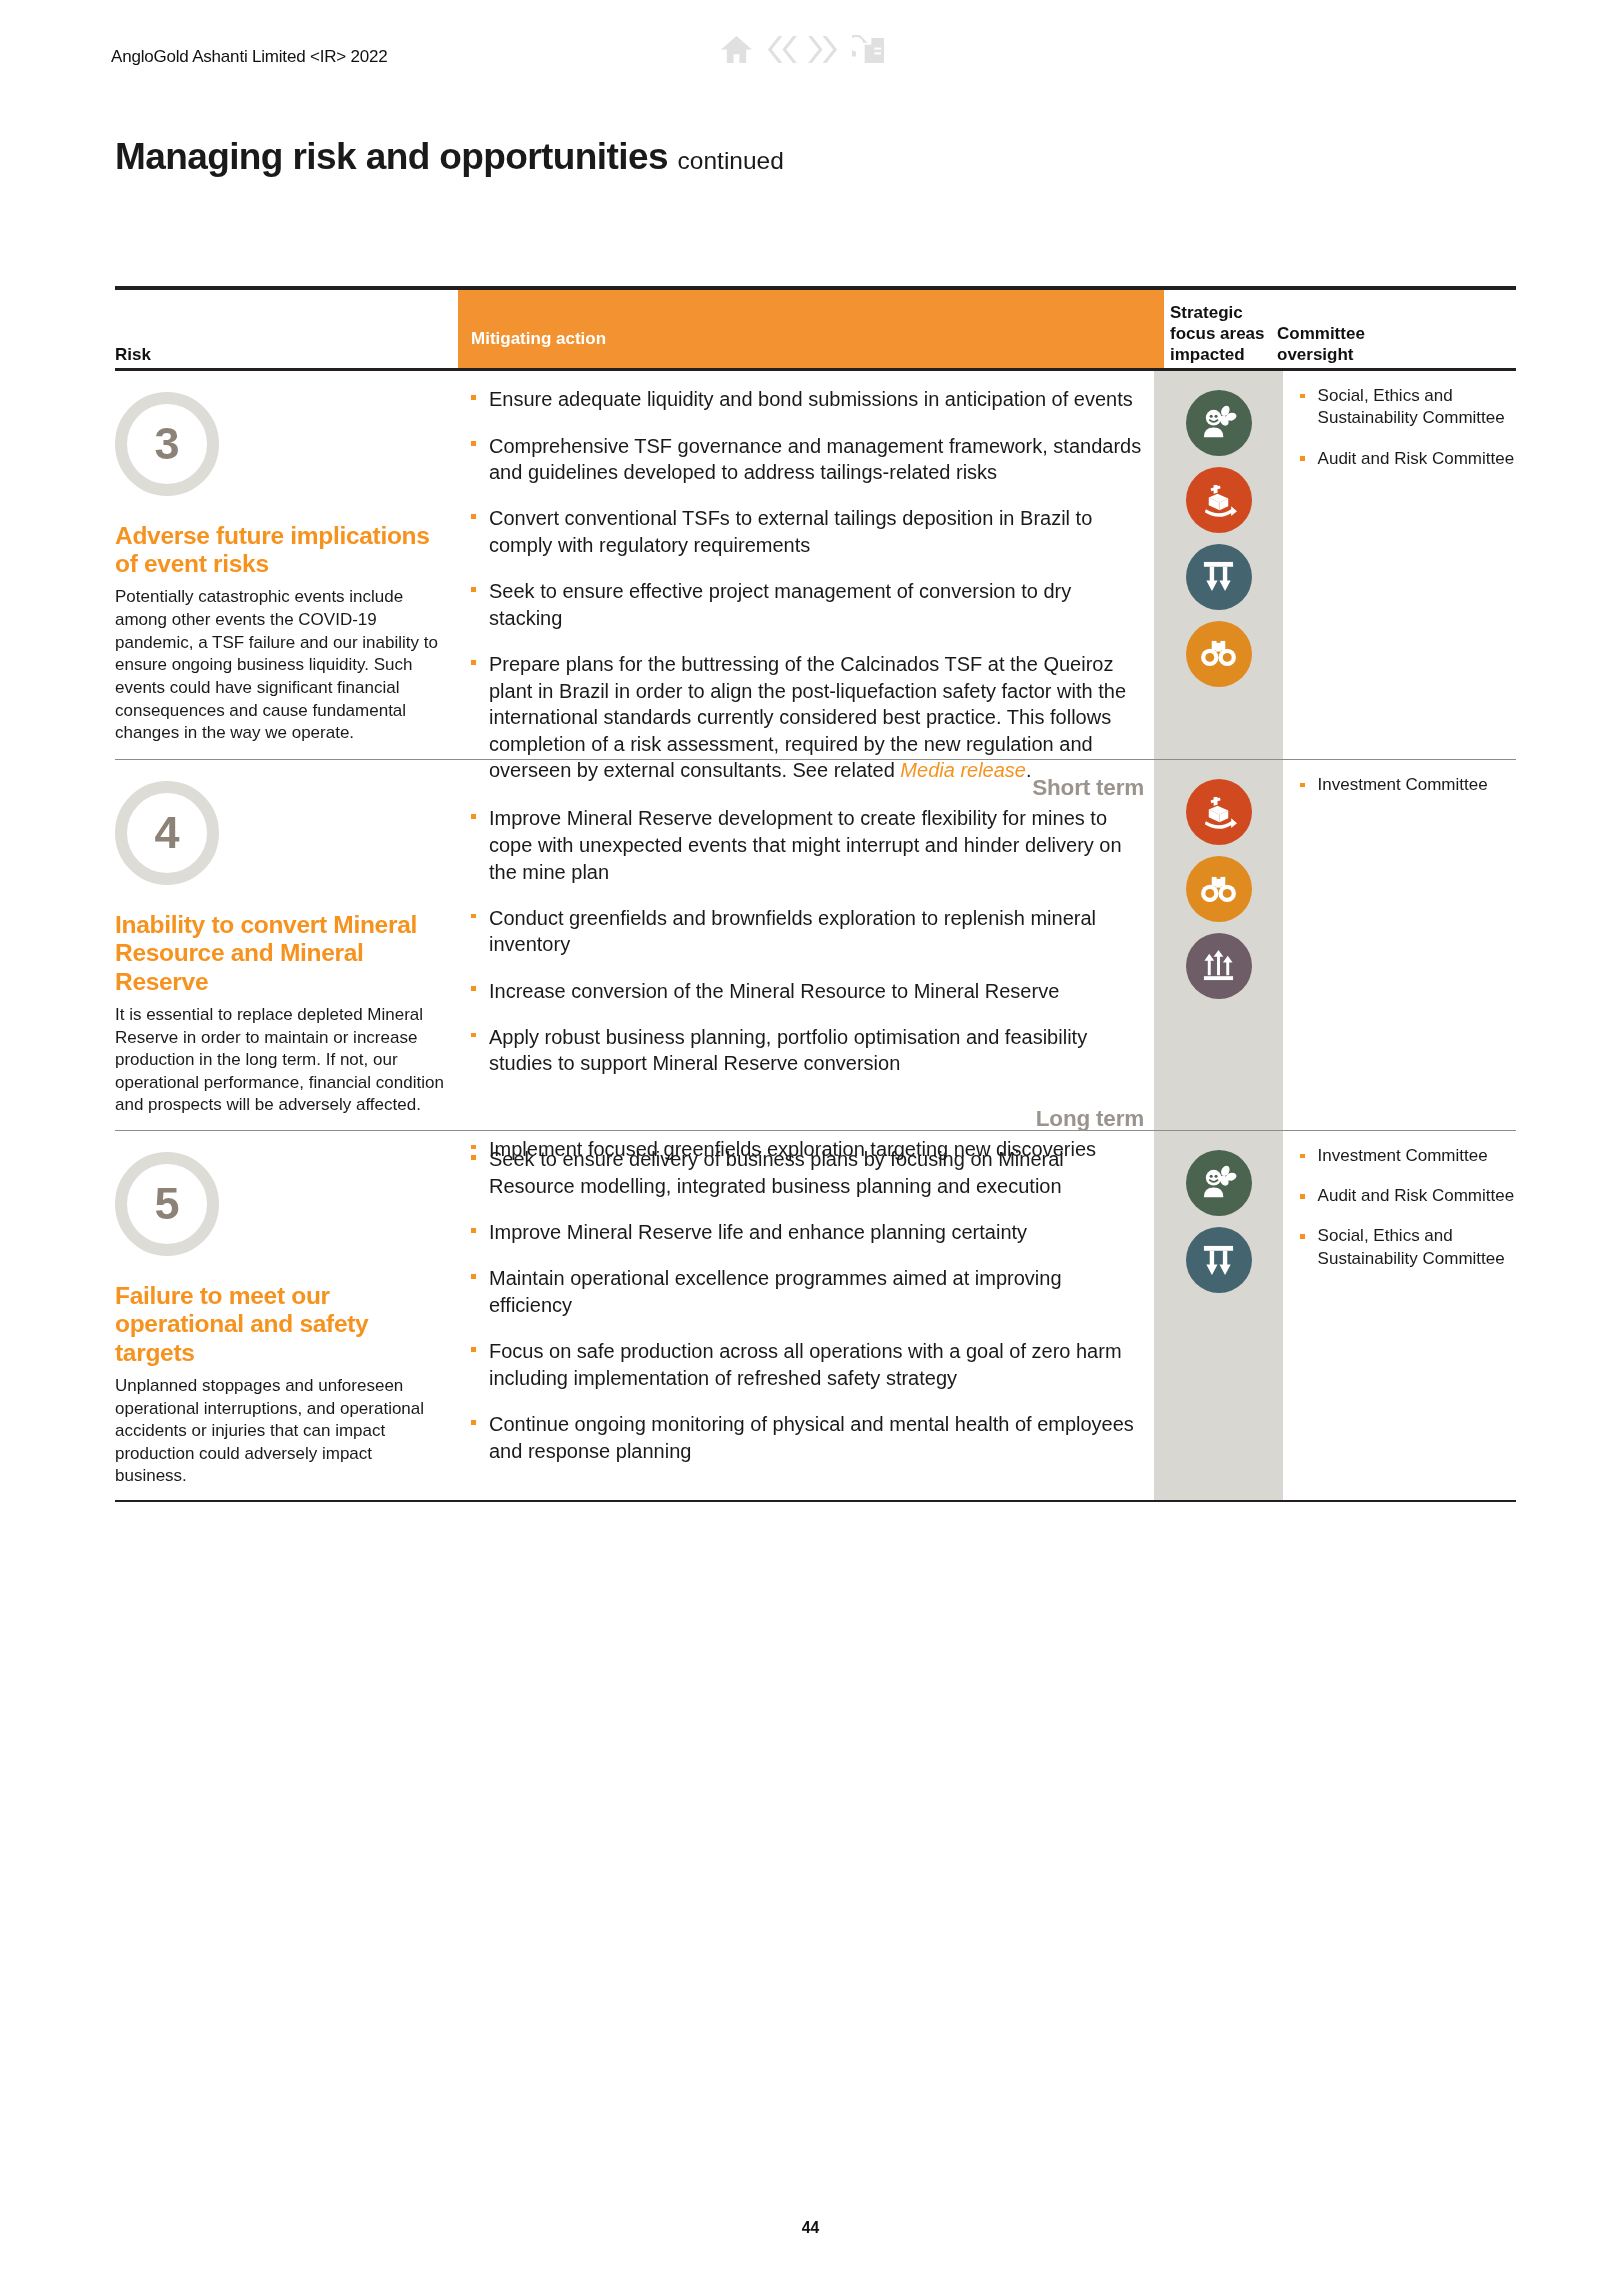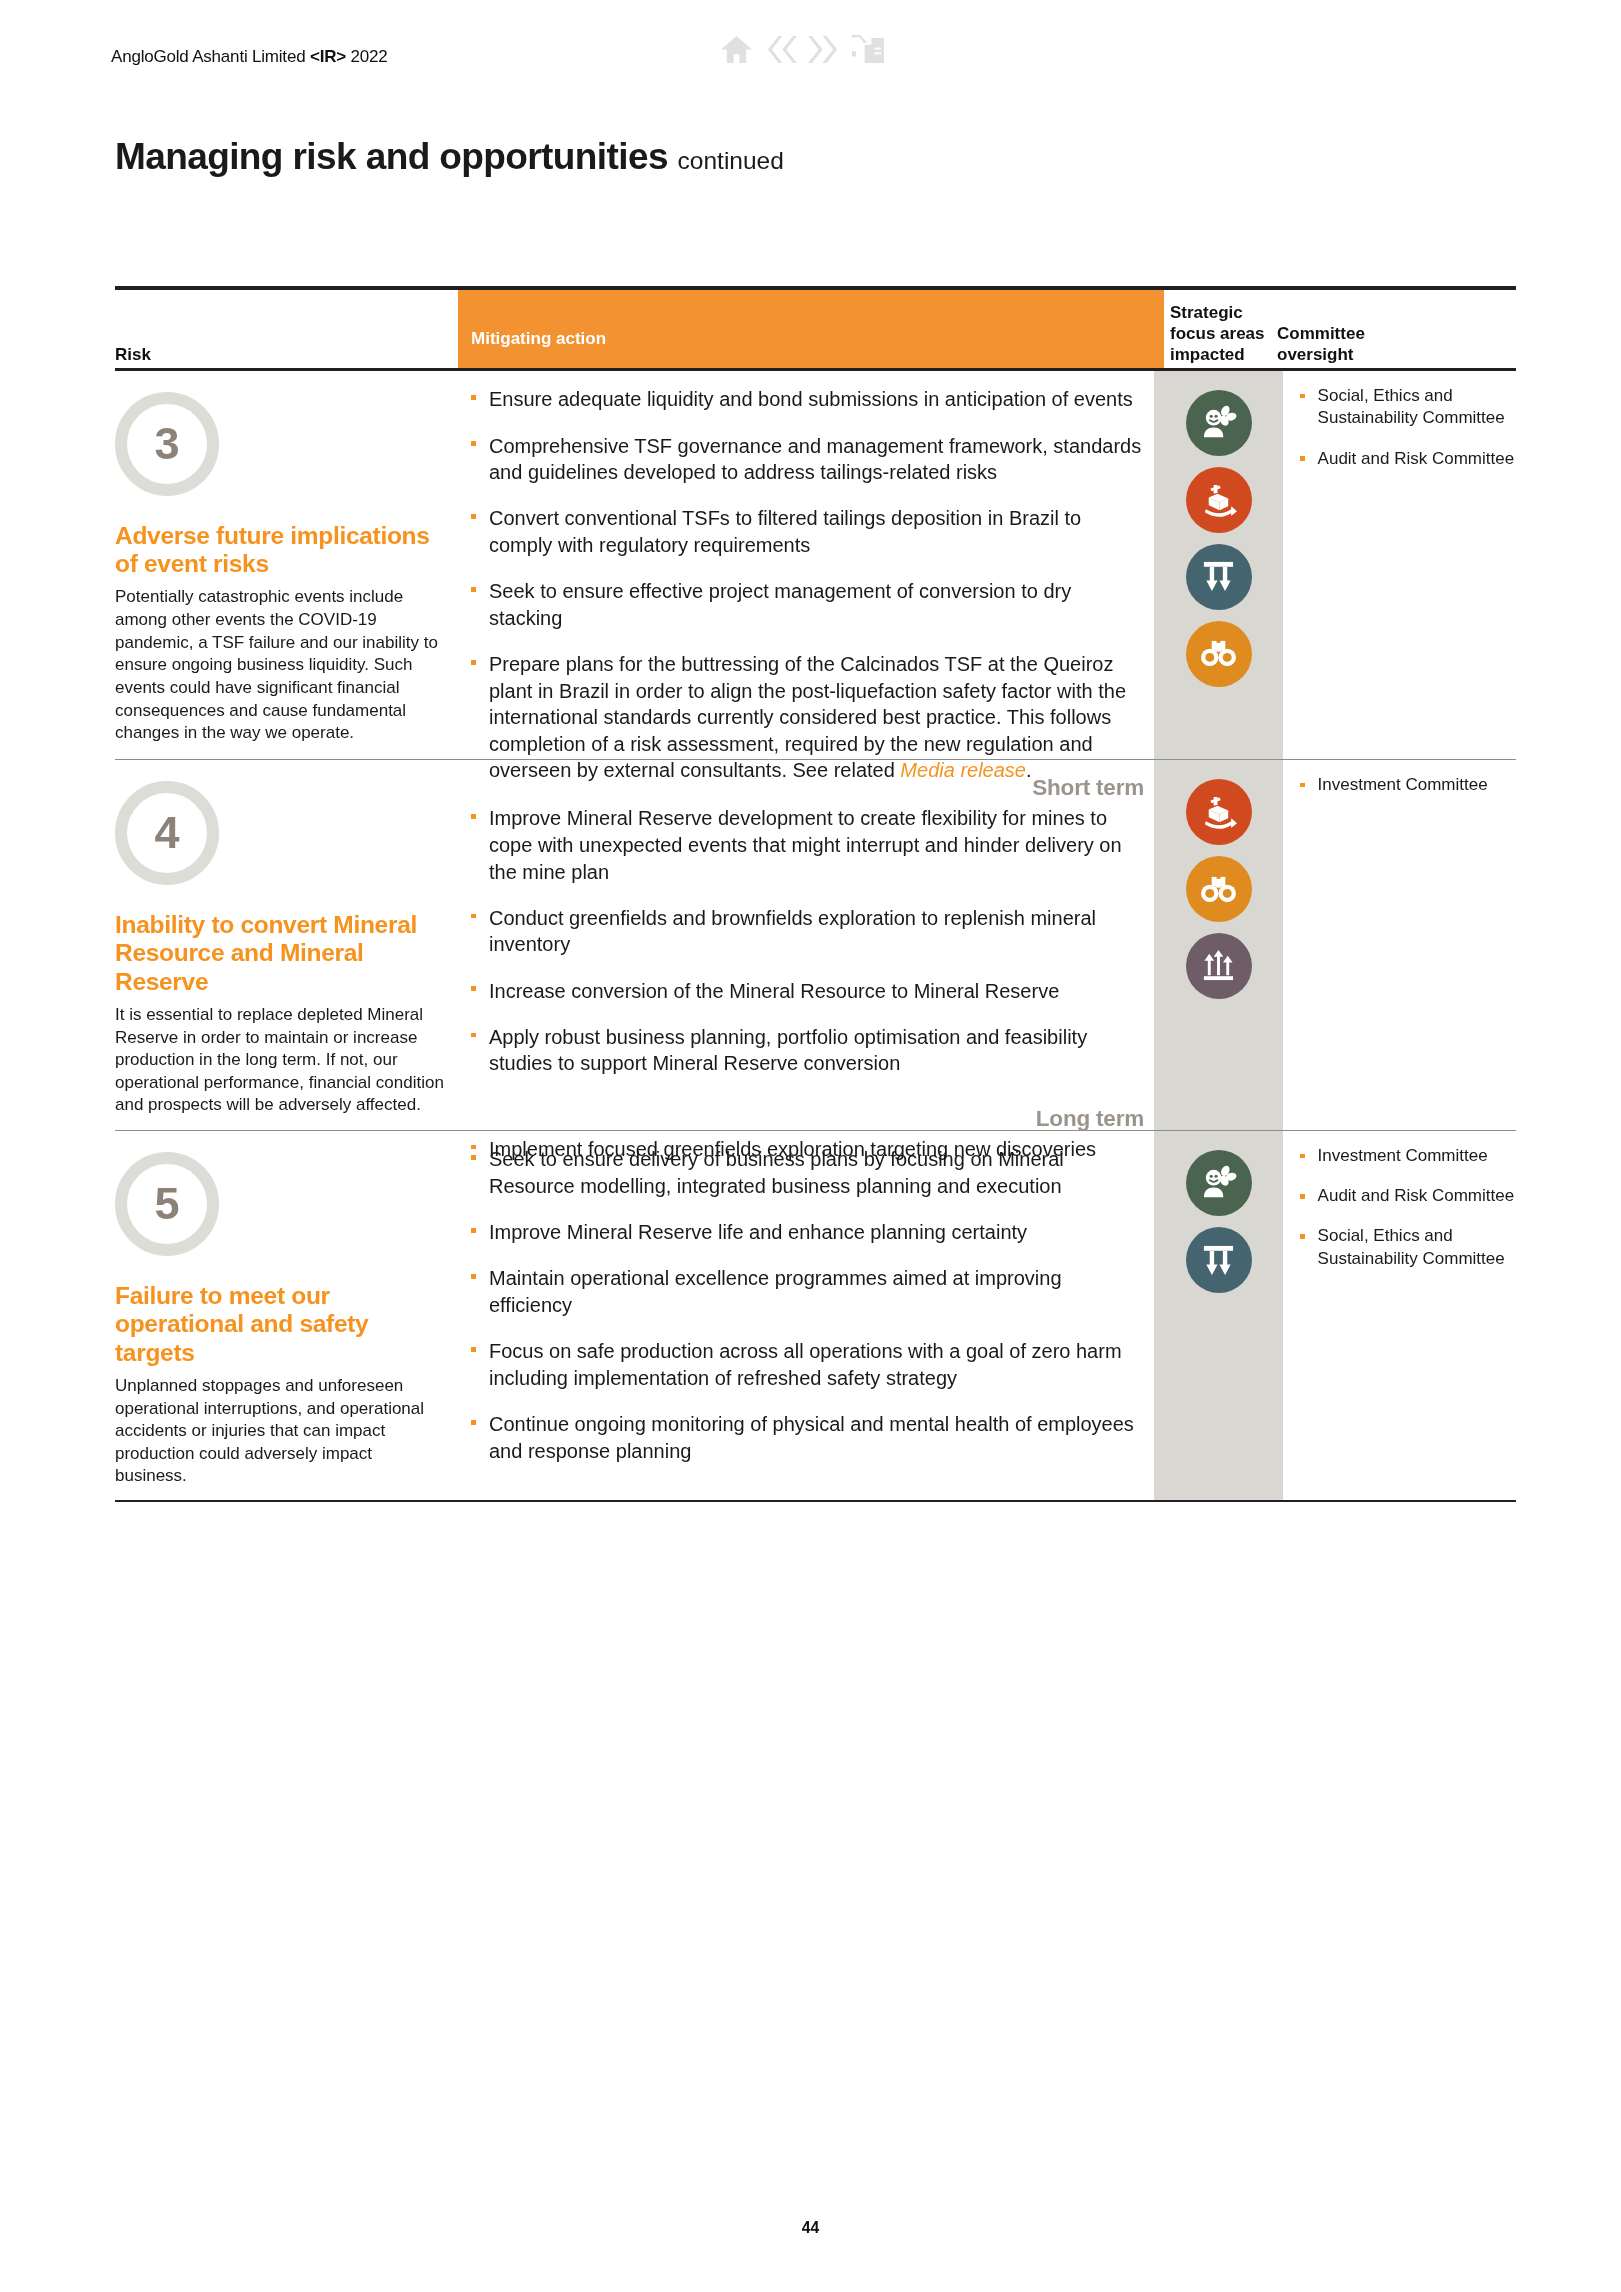--- a/index.html
+++ b/index.html
@@ -21,21 +21,21 @@
     height: 39px;
   }
   .brand-line {
     position: absolute;
     left: 111px; top: 0;
     font-size: 17px;
     letter-spacing: -0.2px;
     color: #111;
     white-space: nowrap;
   }
-  .brand-line .ir { font-weight: bold; }
+  .brand-line .ir { font-weight: normal; }
 
   .nav-icons {
     position: absolute;
     left: 720px; top: -11.8px;
     display: flex;
     align-items: center;
     gap: 6.9px;
   }
   .nav-icons svg { display: block; }
 
@@ -285,21 +285,21 @@
         <div class="focus-strip"></div>
         <div class="cell-risk">
           <div class="num-circle">3</div>
           <div class="risk-title">Adverse future implications of event risks</div>
           <div class="risk-desc">Potentially catastrophic events include among other events the COVID-19 pandemic, a TSF failure and our inability to ensure ongoing business liquidity. Such events could have significant financial consequences and cause fundamental changes in the way we operate.</div>
         </div>
         <div class="cell-mit">
           <ul class="bullets">
             <li><span>Ensure adequate liquidity and bond submissions in anticipation of events</span></li>
             <li><span>Comprehensive TSF governance and management framework, standards and guidelines developed to address tailings-related risks</span></li>
-            <li><span>Convert conventional TSFs to filtered tailings deposition in Brazil to comply with regulatory requirements</span></li>
+            <li><span>Convert conventional TSFs to external tailings deposition in Brazil to comply with regulatory requirements</span></li>
             <li><span>Seek to ensure effective project management of conversion to dry stacking</span></li>
             <li><span>Prepare plans for the buttressing of the Calcinados TSF at the Queiroz plant in Brazil in order to align the post-liquefaction safety factor with the international standards currently considered best practice. This follows completion of a risk assessment, required by the new regulation and overseen by external consultants. See related </span><span class="media-link">Media release</span><span>.</span></li>
           </ul>
         </div>
         <div class="cell-focus">
           <div class="focus-icon" style="background: rgb(74, 100, 80);">
             <svg width="39" height="39" viewBox="0 0 40 40">
               <circle cx="15" cy="14" r="8" fill="#fff"></circle>
               <circle cx="12.5" cy="12.5" r="1.6" fill="#4a6450"></circle>
               <circle cx="17.5" cy="12.5" r="1.6" fill="#4a6450"></circle>

